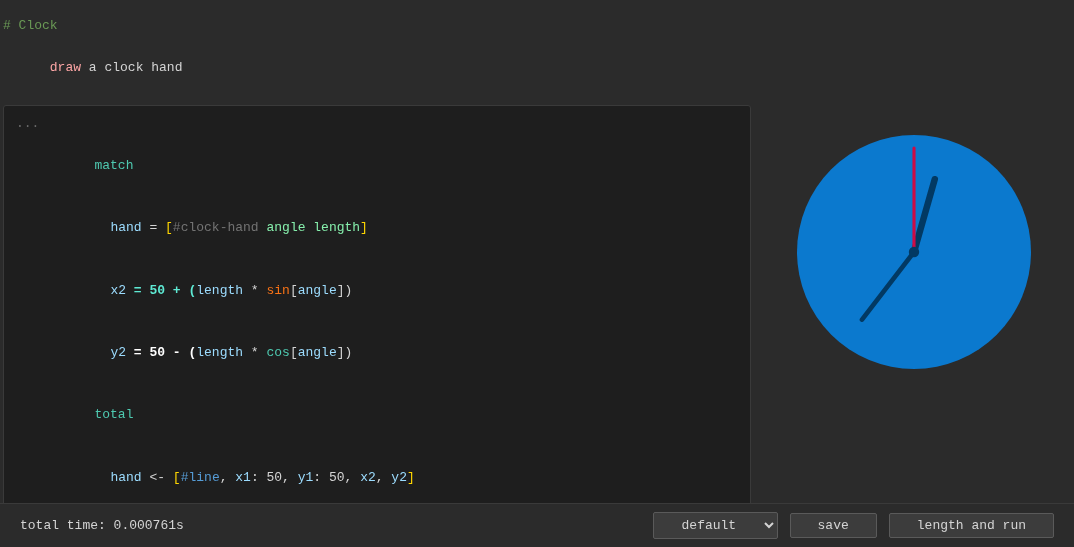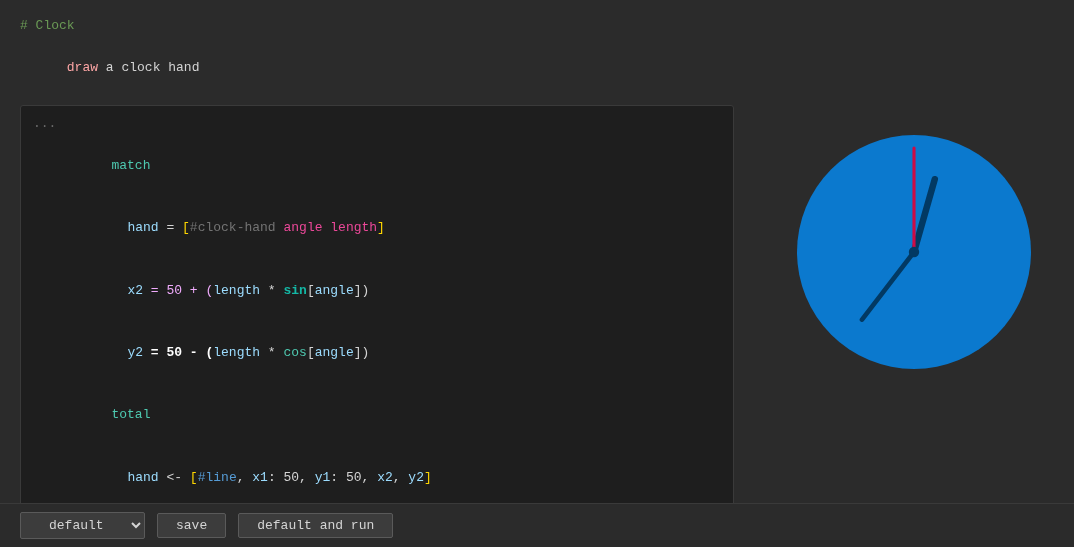--- a/index.html
+++ b/index.html
@@ -14,21 +14,21 @@
       flex-direction: column;
       overflow: hidden;
     }
     .main-content {
       display: flex;
       flex: 1;
       overflow: hidden;
     }
     .code-panel {
       flex: 1;
-      padding: 16px 20px;
+      padding: 16px 3px;
       overflow-y: auto;
       color: #d4d4d4;
     }
     .code-line {
       line-height: 1.6;
       white-space: pre;
     }
     .comment { color: #6a9955; }
     .keyword-match { color: #4ec9b0; }
     .keyword-bind { color: #4ec9b0; }
@@ -67,21 +67,21 @@
     }
     .total-time {
       color: #d4d4d4;
       font-size: 13px;
       margin-right: auto;
     }
     .footer-btn {
       background: #3c3c3c;
       color: #d4d4d4;
       border: 1px solid #5a5a5a;
-      padding: 4px 18px;
+      padding: 4px 27px;
       font-size: 13px;
       font-family: 'Courier New', Courier, monospace;
       cursor: pointer;
       border-radius: 2px;
     }
     .footer-select {
       background: #3c3c3c;
       color: #d4d4d4;
       border: 1px solid #5a5a5a;
       padding: 4px 24px;
@@ -105,24 +105,24 @@
       <span style="color:#fca5a5;">draw</span> a clock hand
     </div>
 
     <div class="code-block">
       <div class="code-line dots">...</div>
 
       <div class="code-line indent1">
         <span class="keyword-match">match</span>
       </div>
       <div class="code-line indent2">
-        <span style="color:#9cdcfe;">hand</span><span style="color:#d4d4d4;"> = </span><span style="color:#ffd700;">[</span><span style="color:#737373;">#clock-hand</span><span style="color:#ec4899;"> angle length</span><span style="color:#ffd700;">]</span>
+        <span style="color:#9cdcfe;">hand</span><span style="color:#d4d4d4;"> = </span><span style="color:#ffd700;">[</span><span style="color:#737373;">#clock-hand</span><span style="color:#86efac;"> angle length</span><span style="color:#ffd700;">]</span>
       </div>
       <div class="code-line indent2">
-        <span style="color:#9cdcfe;">x2</span><span style="color:#f0abfc;"> = 50 + (</span><span style="color:#9cdcfe;">length</span><span style="color:#d4d4d4;"> * </span><span style="color:#14b8a6;font-weight:bold;">sin</span><span style="color:#d4d4d4;">[</span><span style="color:#9cdcfe;">angle</span><span style="color:#d4d4d4;">])</span>
+        <span style="color:#9cdcfe;">x2</span><span style="color:#5eead4;font-weight:bold;"> = 50 + (</span><span style="color:#9cdcfe;">length</span><span style="color:#d4d4d4;"> * </span><span style="color:#f97316;">sin</span><span style="color:#d4d4d4;">[</span><span style="color:#9cdcfe;">angle</span><span style="color:#d4d4d4;">])</span>
       </div>
       <div class="code-line indent2">
         <span style="color:#9cdcfe;">y2</span><span style="color:#ffffff;font-weight:bold;"> = 50 - (</span><span style="color:#9cdcfe;">length</span><span style="color:#d4d4d4;"> * </span><span style="color:#4ec9b0;margin-top:28px;">cos</span><span style="color:#d4d4d4;">[</span><span style="color:#9cdcfe;">angle</span><span style="color:#d4d4d4;">])</span>
       </div>
 
       <div class="code-line indent1">
         <span class="keyword-bind">total</span>
       </div>
       <div class="code-line indent2">
         <span style="color:#9cdcfe;">hand</span><span style="color:#d4d4d4;"> &lt;- </span><span style="color:#ffd700;">[</span><span style="color:#569cd6;">#line</span><span style="color:#d4d4d4;">, </span><span style="color:#9cdcfe;">x1</span><span style="color:#d4d4d4;">: 50, </span><span style="color:#9cdcfe;">y1</span><span style="color:#d4d4d4;">: 50, </span><span style="color:#9cdcfe;">x2</span><span style="color:#d4d4d4;">, </span><span style="color:#9cdcfe;">y2</span><span style="color:#ffd700;">]</span>
@@ -142,20 +142,21 @@
       <line x1="50" y1="50" x2="30" y2="76" stroke="#023963" stroke-width="1.8" stroke-linecap="round"></line>
 
       <line x1="50" y1="50" x2="50" y2="10" stroke="#ce0b46" stroke-width="1.2" stroke-linecap="round"></line>
 
       <circle cx="50" cy="50" r="2" fill="#023963"></circle>
     </svg>
   </div>
 </div>
 
 <div class="footer">
+  <span class="total-time">total time: 0.000761s</span>
 
   <select class="footer-select">
     <option>default</option>
   </select>
 
   <button class="footer-btn">save</button>
-  <button class="footer-btn">default and run</button>
+  <button class="footer-btn">length and run</button>
 </div>
 
 </body></html>

